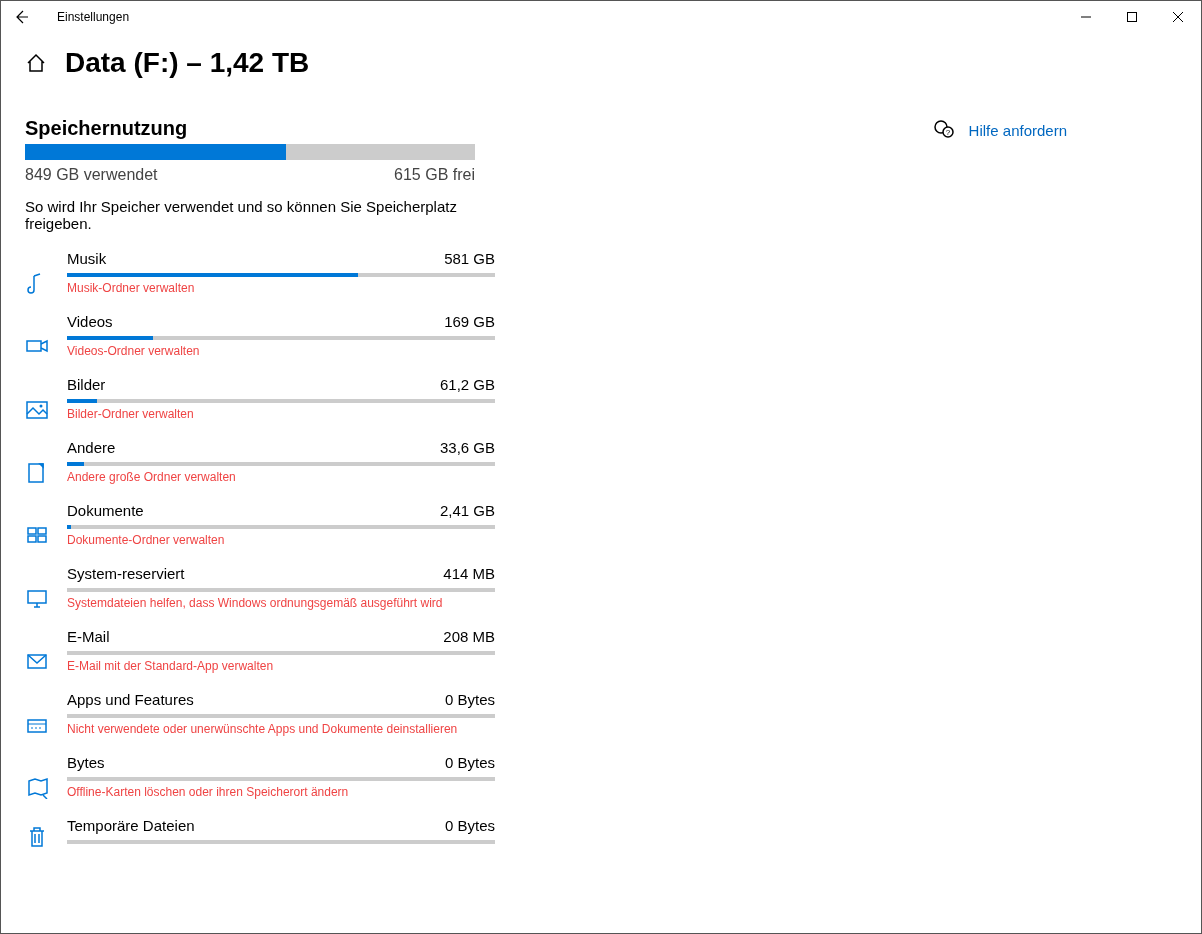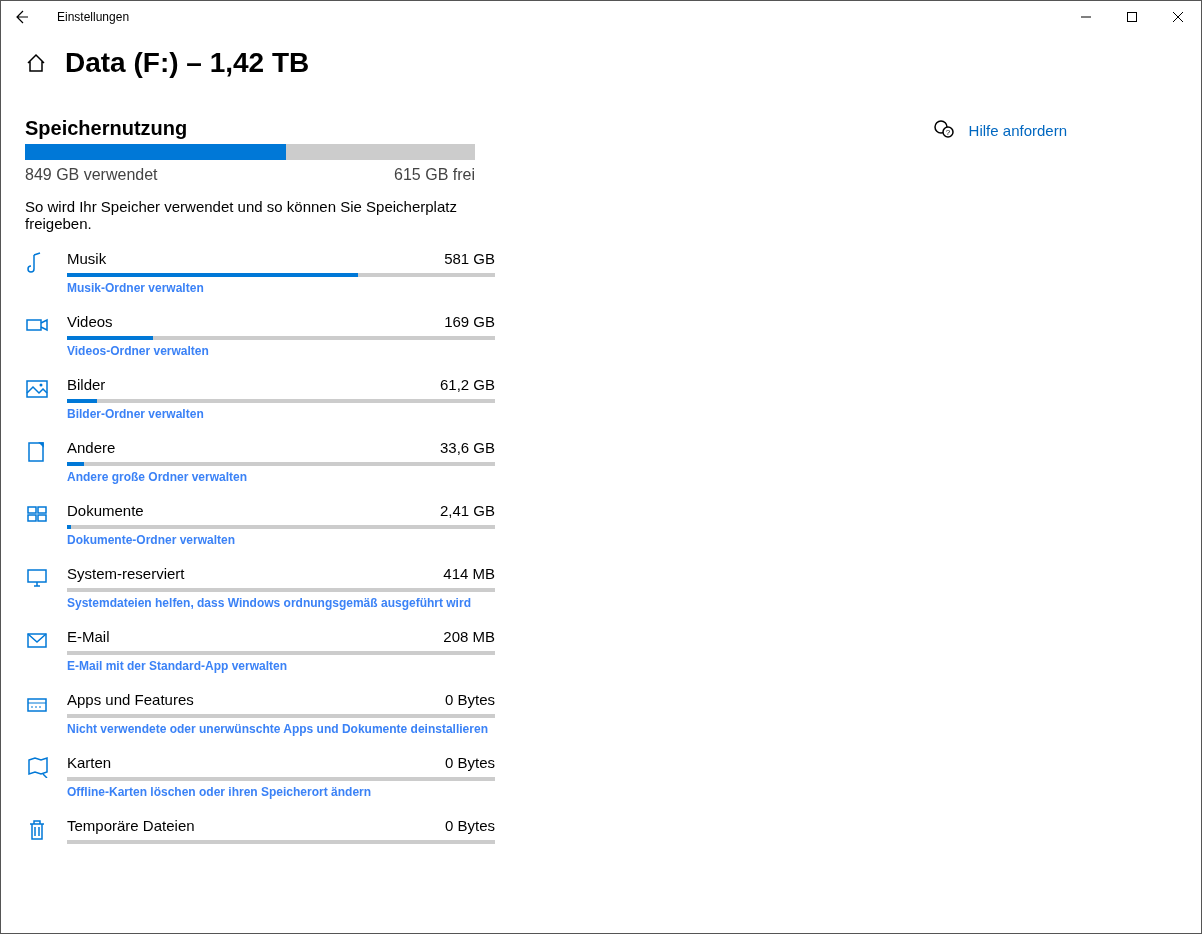--- a/index.html
+++ b/index.html
@@ -110,21 +110,21 @@
   .desc {
     font-size: 15px;
     margin-top: 14px;
     margin-bottom: 2px;
     width: 450px;
   }
 
   
   .cat {
     display: flex;
-    align-items: flex-start;
+    align-items: flex-end;
     margin-top: 18px;
     cursor: pointer;
   }
   .cat .icon {
     width: 28px;
     flex-shrink: 0;
     margin-right: 14px;
     margin-top: 2px;
     color: #0078d7;
   }
@@ -140,22 +140,21 @@
     margin-top: 6px;
     margin-bottom: 4px;
     position: relative;
   }
   .cat .bar .fill {
     height: 100%;
     background: #0078d7;
   }
   .cat .sub {
     font-size: 12px;
-    color: #3b82f6;
-    font-weight: bold;
+    color: #ef4444;
   }
 
   svg { display:block; }
 </style>
 </head>
 <body>
 
 <svg width="0" height="0" style="position:absolute">
   <defs>
     <g id="ic-music">
@@ -398,21 +397,21 @@
           </div>
         </div>
         <div class="cat">
           <span class="icon">
             <svg width="24" height="22" viewBox="0 0 22 22">
               <use href="#ic-maps"></use>
             </svg>
           </span>
           <div class="body">
             <div class="row1">
-              <span>Karten</span>
+              <span>Bytes</span>
               <span>0 Bytes</span>
             </div>
             <div class="bar">
               <div class="fill" style="width:0%"></div>
             </div>
             <div class="sub">Offline-Karten löschen oder ihren Speicherort ändern</div>
           </div>
         </div>
         <div class="cat">
           <span class="icon">

